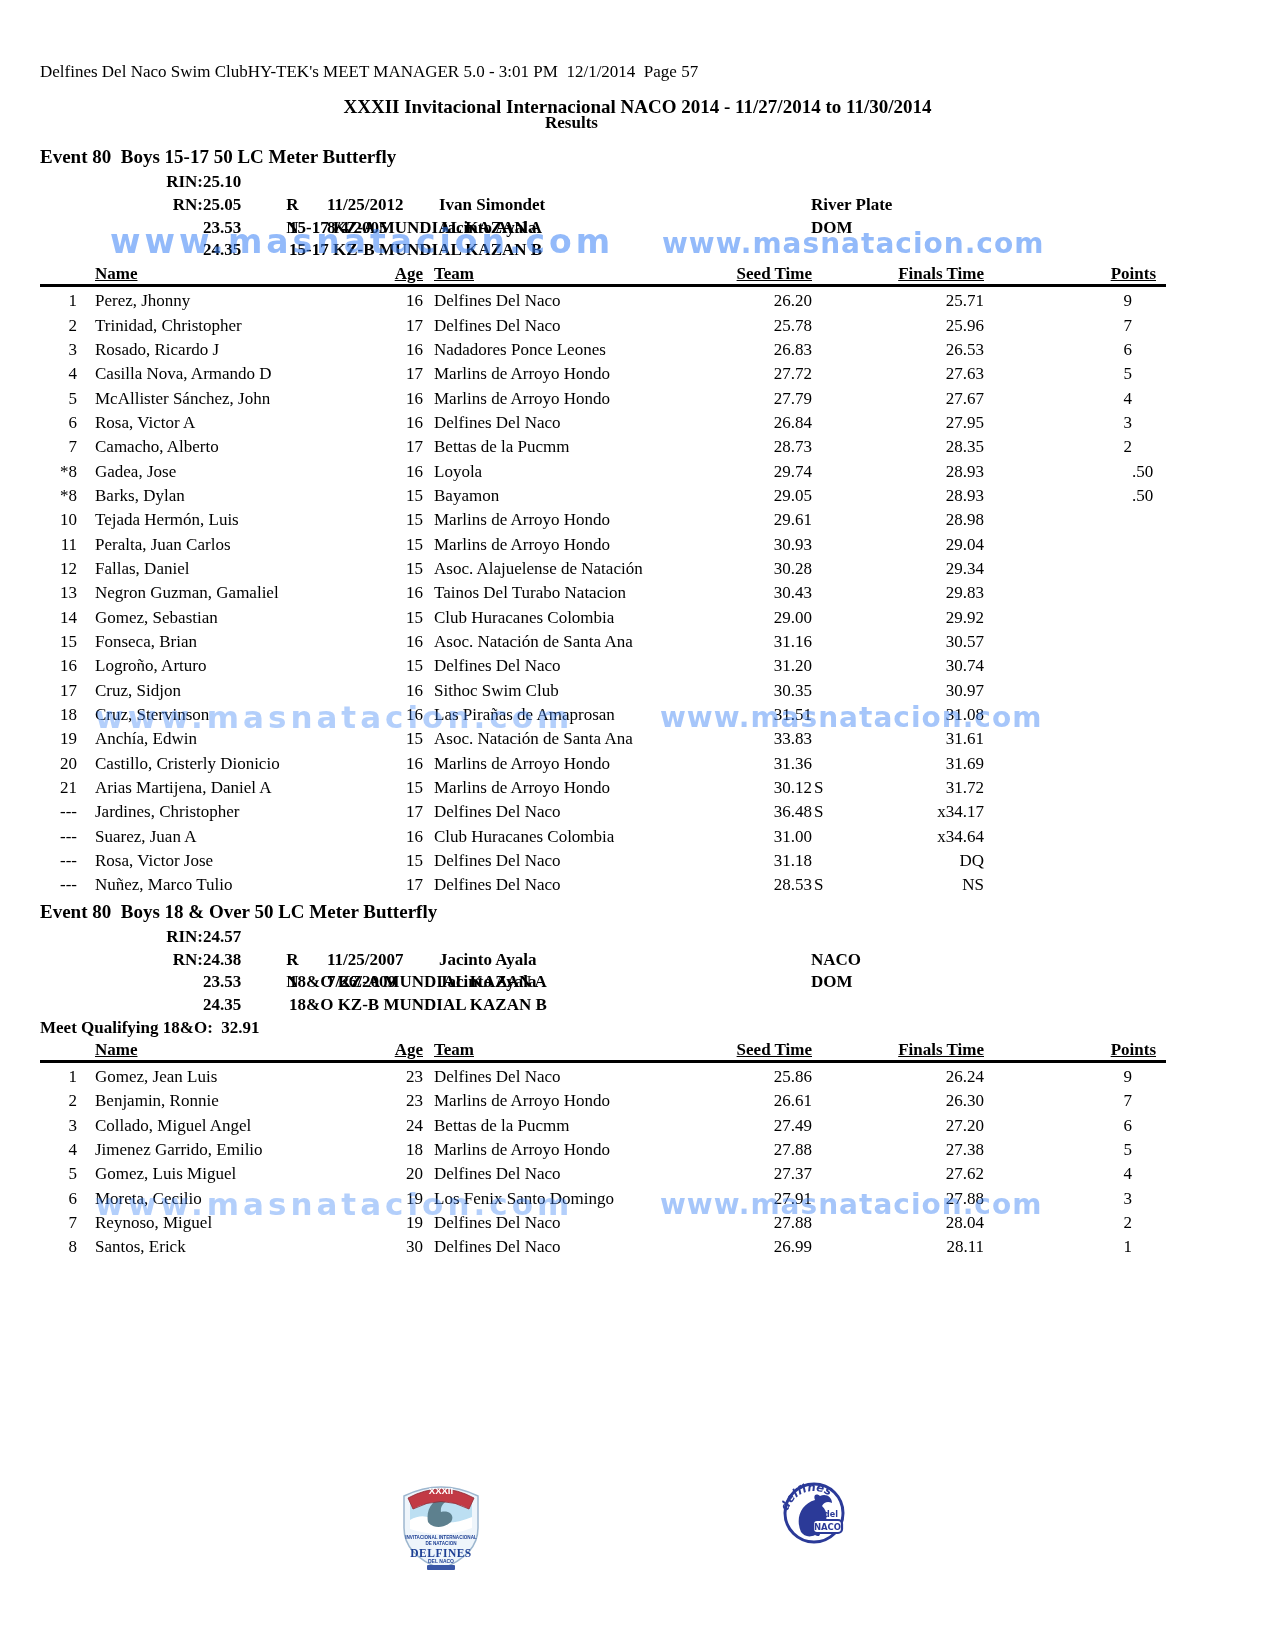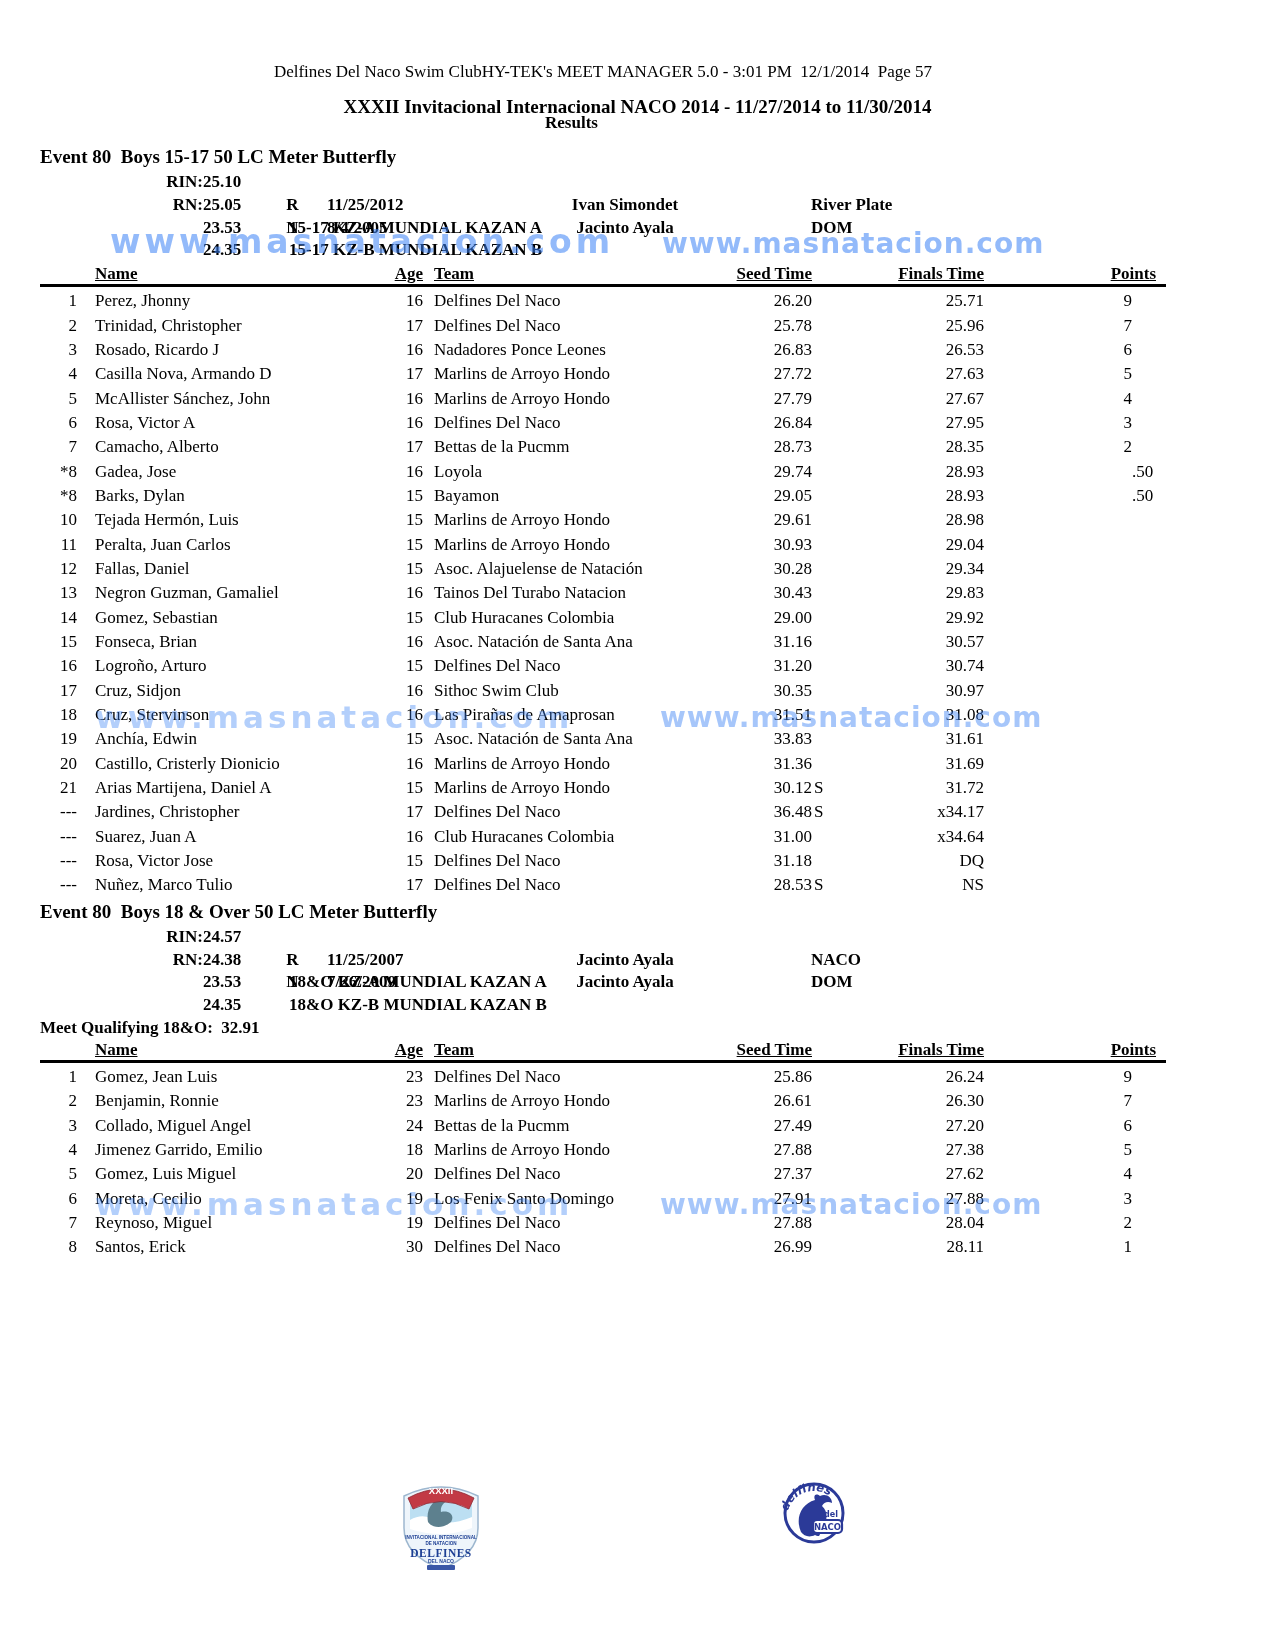--- a/index.html
+++ b/index.html
@@ -1,33 +1,33 @@
 <!DOCTYPE html>
 <html><head>
 <meta charset="utf-8">
 <style>
   html,body{margin:0;padding:0;background:#888;}
   .page{position:relative;width:1275px;height:1650px;background:#ffffff;margin:0 auto;
         font-family:"Liberation Serif",serif;color:#000;overflow:hidden;}
   .topline{position:absolute;top:62px;left:40px;width:1126px;display:flex;
-           justify-content:center;font-size:17px;white-space:pre;}
+           justify-content:flex-start;font-size:17px;white-space:pre;}
   .doc-title{position:absolute;top:96px;left:0;width:1275px;text-align:center;
              font-size:19px;font-weight:bold;white-space:pre;}
   .doc-subtitle{position:absolute;top:113px;left:0;width:1143px;text-align:center;
                 font-size:17px;font-weight:bold;}
   .sections{position:absolute;top:146px;left:40px;width:1126px;}
   .event{font-size:19px;font-weight:bold;height:21px;line-height:21px;white-space:pre;}
   .recs{margin-top:4px;}
   .rec{display:grid;grid-template-columns:163px 68px 43px 125px 372px auto;
        height:22.8px;line-height:22.8px;font-size:17px;font-weight:bold;white-space:pre;}
   .rc-label{grid-column:1;text-align:right;}
   .rc-time{grid-column:2;text-align:left;}
   .rc-flag{grid-column:3;text-align:center;}
   .rc-date{grid-column:4;padding-left:13px;}
-  .rc-holder{grid-column:5;text-align:center;}
+  .rc-holder{grid-column:5;}
   .rc-team{grid-column:6;}
   .rc-note{grid-area:1 / 3 / 2 / 7;padding-left:18px;}
   .qual{font-size:17px;font-weight:bold;height:20px;line-height:20px;margin-top:1px;white-space:pre;}
   .grid{display:grid;grid-template-columns:37px 312px 34px 216px 173px 14px 158px 148px 34px;
         font-size:17px;white-space:nowrap;}
   .thead{height:21px;line-height:21px;border-bottom:3px solid #000;font-weight:bold;margin-top:1px;}
   .thead span{text-decoration:underline;}
   .h-name{grid-column:2;padding-left:18px;}
   .h-age{grid-column:3;text-align:right;}
   .h-team{grid-column:4;padding-left:11px;}

